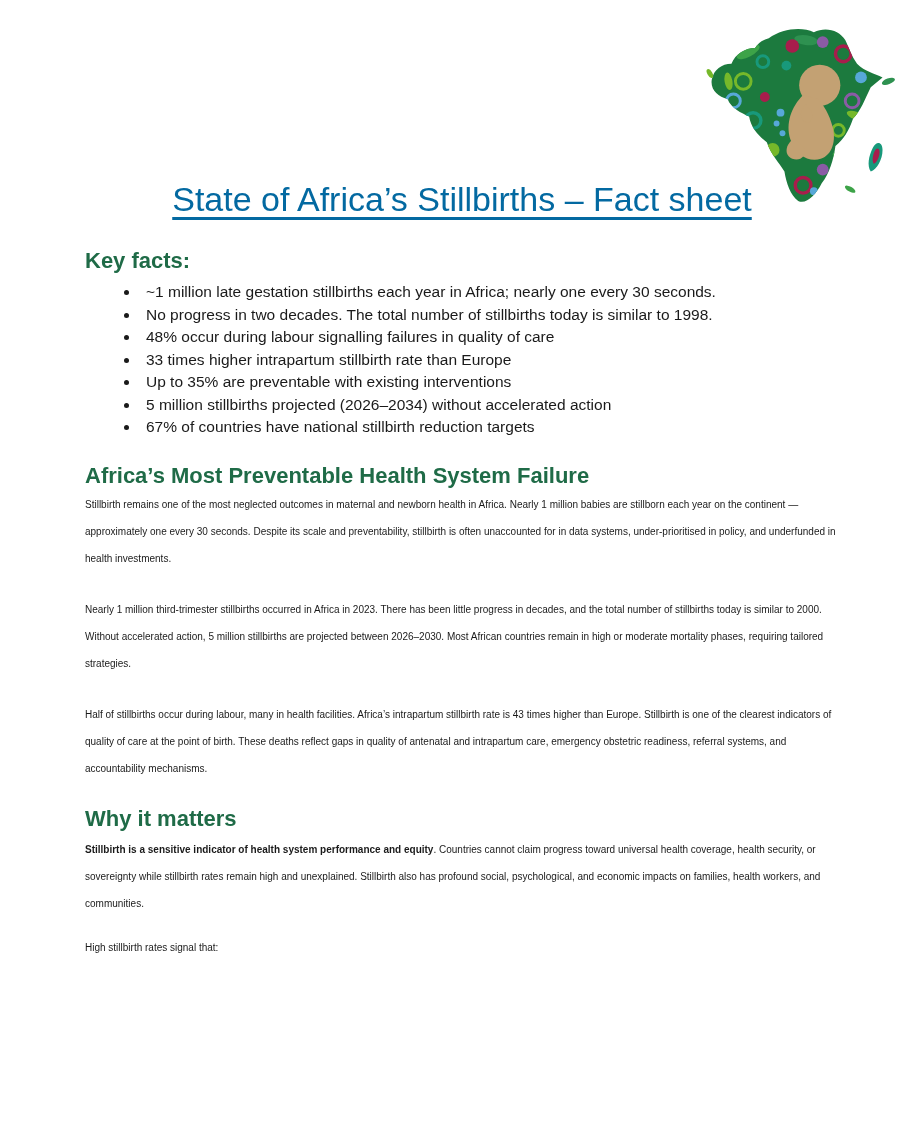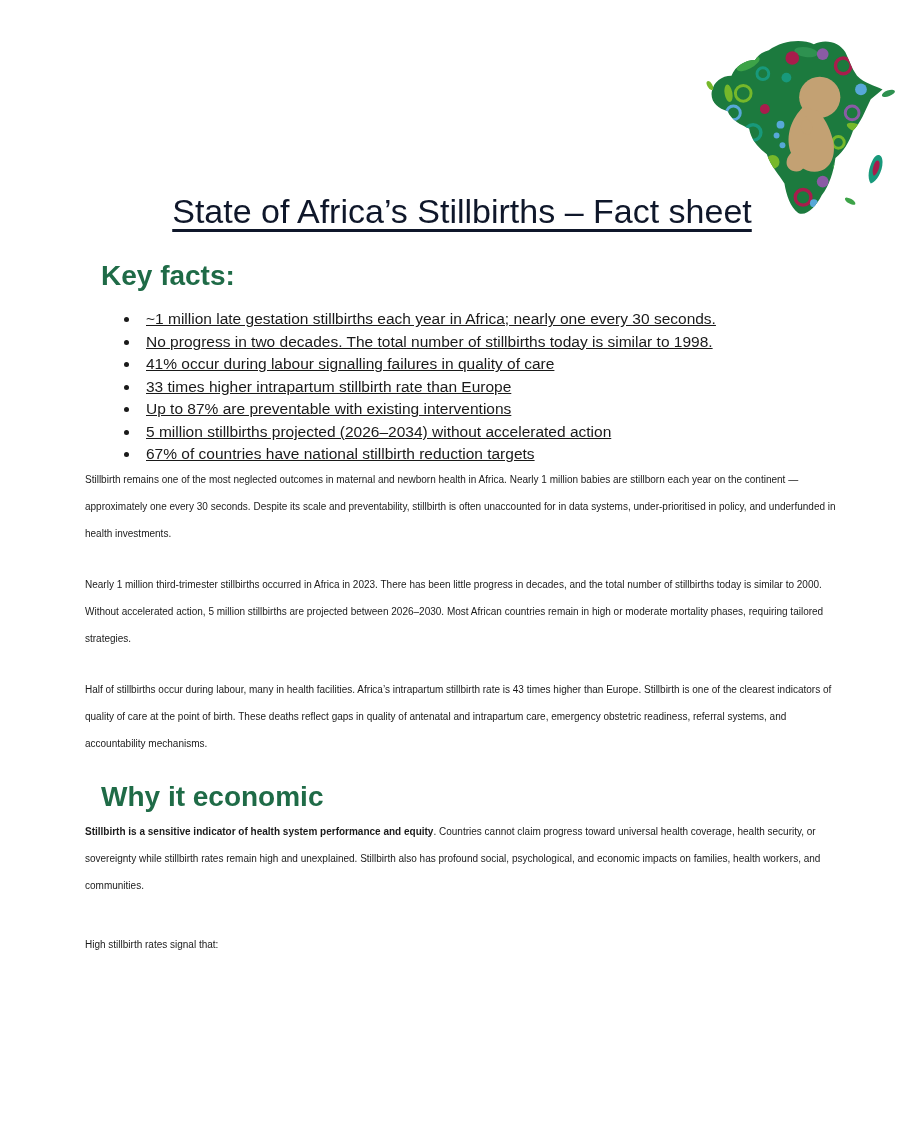--- a/index.html
+++ b/index.html
@@ -24,68 +24,67 @@
   .logo {
     position: absolute;
     top: 22px;
     right: 14px;
     width: 206px;
     height: 202px;
   }
   .logo svg { width: 100%; height: 100%; display: block; }
 
   h1.title {
-    margin: 12px;
+    margin: 0;
     padding: 180px 0 0 0;
     text-align: center;
     font-size: 34px;
     font-weight: 400;
     letter-spacing: 0px;
     line-height: 1.12;
-    color: #0f172a;
+    color: #0369a1;
     text-decoration: underline;
     text-decoration-thickness: 2.5px;
     text-underline-offset: 6px;
   }
 
   .content {
     padding: 0 84px 0 85px;
   }
 
   h2.section-heading {
-    font-size: 28px;
+    font-size: 22px;
     font-weight: 700;
     color: #1f6b47;
     line-height: 1.15;
-    margin: 16px;
+    margin: 0;
   }
   h2.keyfacts-heading   { margin-top: 30px; }
   h2.failure-heading    { margin-top: 24px; margin-bottom: 3px; }
   h2.why-heading        { margin-top: 18px; margin-bottom: 5px; }
 
   ul.bullet-list {
     margin: 8px 0 0 0;
     padding: 0 0 0 55px;
     list-style: disc outside;
-    text-decoration: underline;
   }
   ul.bullet-list li {
     font-size: 15.5px;
     line-height: 22.5px;
     padding-left: 6px;
     margin: 0;
   }
 
   p.body-para {
     font-size: 10px;
     line-height: 27px;
     margin: 0 0 24px 0;
     max-width: 762px;
   }
-  p.lead-para { margin-bottom: 32px; }
+  p.lead-para { margin-bottom: 17px; }
   p.signal-intro { margin-bottom: 0; }
   p.body-para strong { font-weight: 700; }
 </style>
 </head>
 <body>
 
 <div class="page">
 
   <div class="logo">
     <svg viewBox="0 0 210 205" xmlns="http://www.w3.org/2000/svg">
@@ -144,35 +143,36 @@
 
   <h1 class="title">State of Africa’s Stillbirths – Fact sheet</h1>
 
   <div class="content">
 
     <section>
       <h2 class="section-heading keyfacts-heading">Key facts:</h2>
       <ul class="bullet-list">
         <li>~1 million late gestation stillbirths each year in Africa; nearly one every 30 seconds.</li>
         <li>No progress in two decades. The total number of stillbirths today is similar to 1998.</li>
-        <li>41% occur during labour signalling failures in quality of care</li>
+        <li>48% occur during labour signalling failures in quality of care</li>
         <li>33 times higher intrapartum stillbirth rate than Europe</li>
-        <li>Up to 87% are preventable with existing interventions</li>
+        <li>Up to 35% are preventable with existing interventions</li>
         <li>5 million stillbirths projected (2026–2034) without accelerated action</li>
         <li>67% of countries have national stillbirth reduction targets</li>
       </ul>
     </section>
 
     <section>
+      <h2 class="section-heading failure-heading">Africa’s Most Preventable Health System Failure</h2>
       <p class="body-para">Stillbirth remains one of the most neglected outcomes in maternal and newborn health in Africa. Nearly 1 million babies are stillborn each year on the continent — approximately one every 30 seconds. Despite its scale and preventability, stillbirth is often unaccounted for in data systems, under-prioritised in policy, and underfunded in health investments.</p>
       <p class="body-para">Nearly 1 million third-trimester stillbirths occurred in Africa in 2023. There has been little progress in decades, and the total number of stillbirths today is similar to 2000. Without accelerated action, 5 million stillbirths are projected between 2026–2030. Most African countries remain in high or moderate mortality phases, requiring tailored strategies.</p>
       <p class="body-para">Half of stillbirths occur during labour, many in health facilities. Africa’s intrapartum stillbirth rate is 43 times higher than Europe. Stillbirth is one of the clearest indicators of quality of care at the point of birth. These deaths reflect gaps in quality of antenatal and intrapartum care, emergency obstetric readiness, referral systems, and accountability mechanisms.</p>
     </section>
 
     <section>
-      <h2 class="section-heading why-heading">Why it economic</h2>
+      <h2 class="section-heading why-heading">Why it matters</h2>
       <p class="body-para lead-para"><strong>Stillbirth is a sensitive indicator of health system performance and equity</strong><span>. Countries cannot claim progress toward universal health coverage, health security, or sovereignty while stillbirth rates remain high and unexplained. Stillbirth also has profound social, psychological, and economic impacts on families, health workers, and communities.</span></p>
       <p class="body-para signal-intro">High stillbirth rates signal that:</p>
 
     </section>
 
   </div>
 </div>
 
 </body></html>

